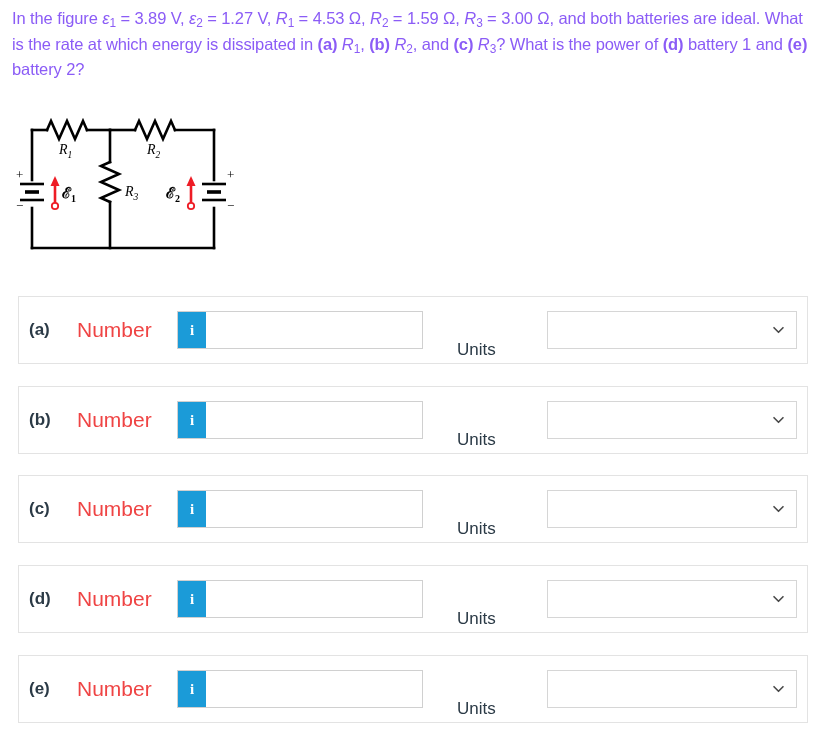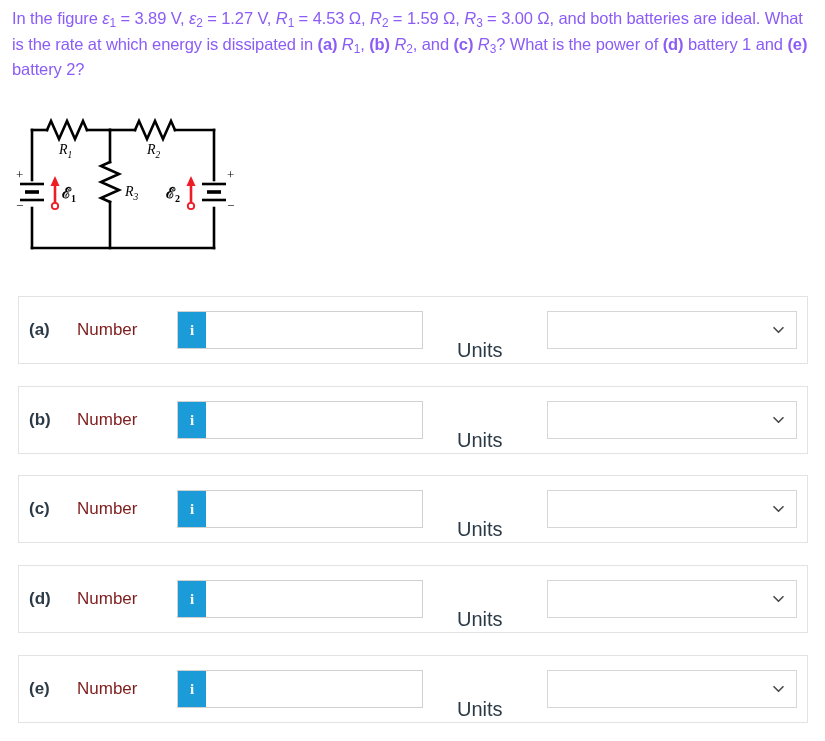--- a/index.html
+++ b/index.html
@@ -63,22 +63,22 @@
     box-sizing: border-box;
   }
   .part-label {
     width: 48px;
     font-size: 17px;
     font-weight: 700;
     color: #2b3a46;
     flex: 0 0 auto;
   }
   .number-label {
-    font-size: 17px;
-    color: #7f1d1d;
+    font-size: 21px;
+    color: #ef4444;
     flex: 0 0 auto;
     width: 100px;
   }
   .number-field-wrap {
     display: flex;
     align-items: stretch;
     flex: 0 0 auto;
     width: 246px;
     height: 38px;
     border: 1px solid #d0d0d0;
@@ -104,21 +104,21 @@
     border: 0;
     outline: none;
     font-size: 15px;
     font-family: "Liberation Sans", sans-serif;
     padding: 0 8px;
     color: #1b2733;
     background: #fff;
     min-width: 0;
   }
   .units-label {
-    font-size: 20px;
+    font-size: 17px;
     color: #2b3a46;
     flex: 0 0 auto;
     width: 90px;
     margin-left: 34px;
     margin-top: 40px;
   }
   .units-select-wrap {
     position: relative;
     flex: 0 0 auto;
     width: 250px;

